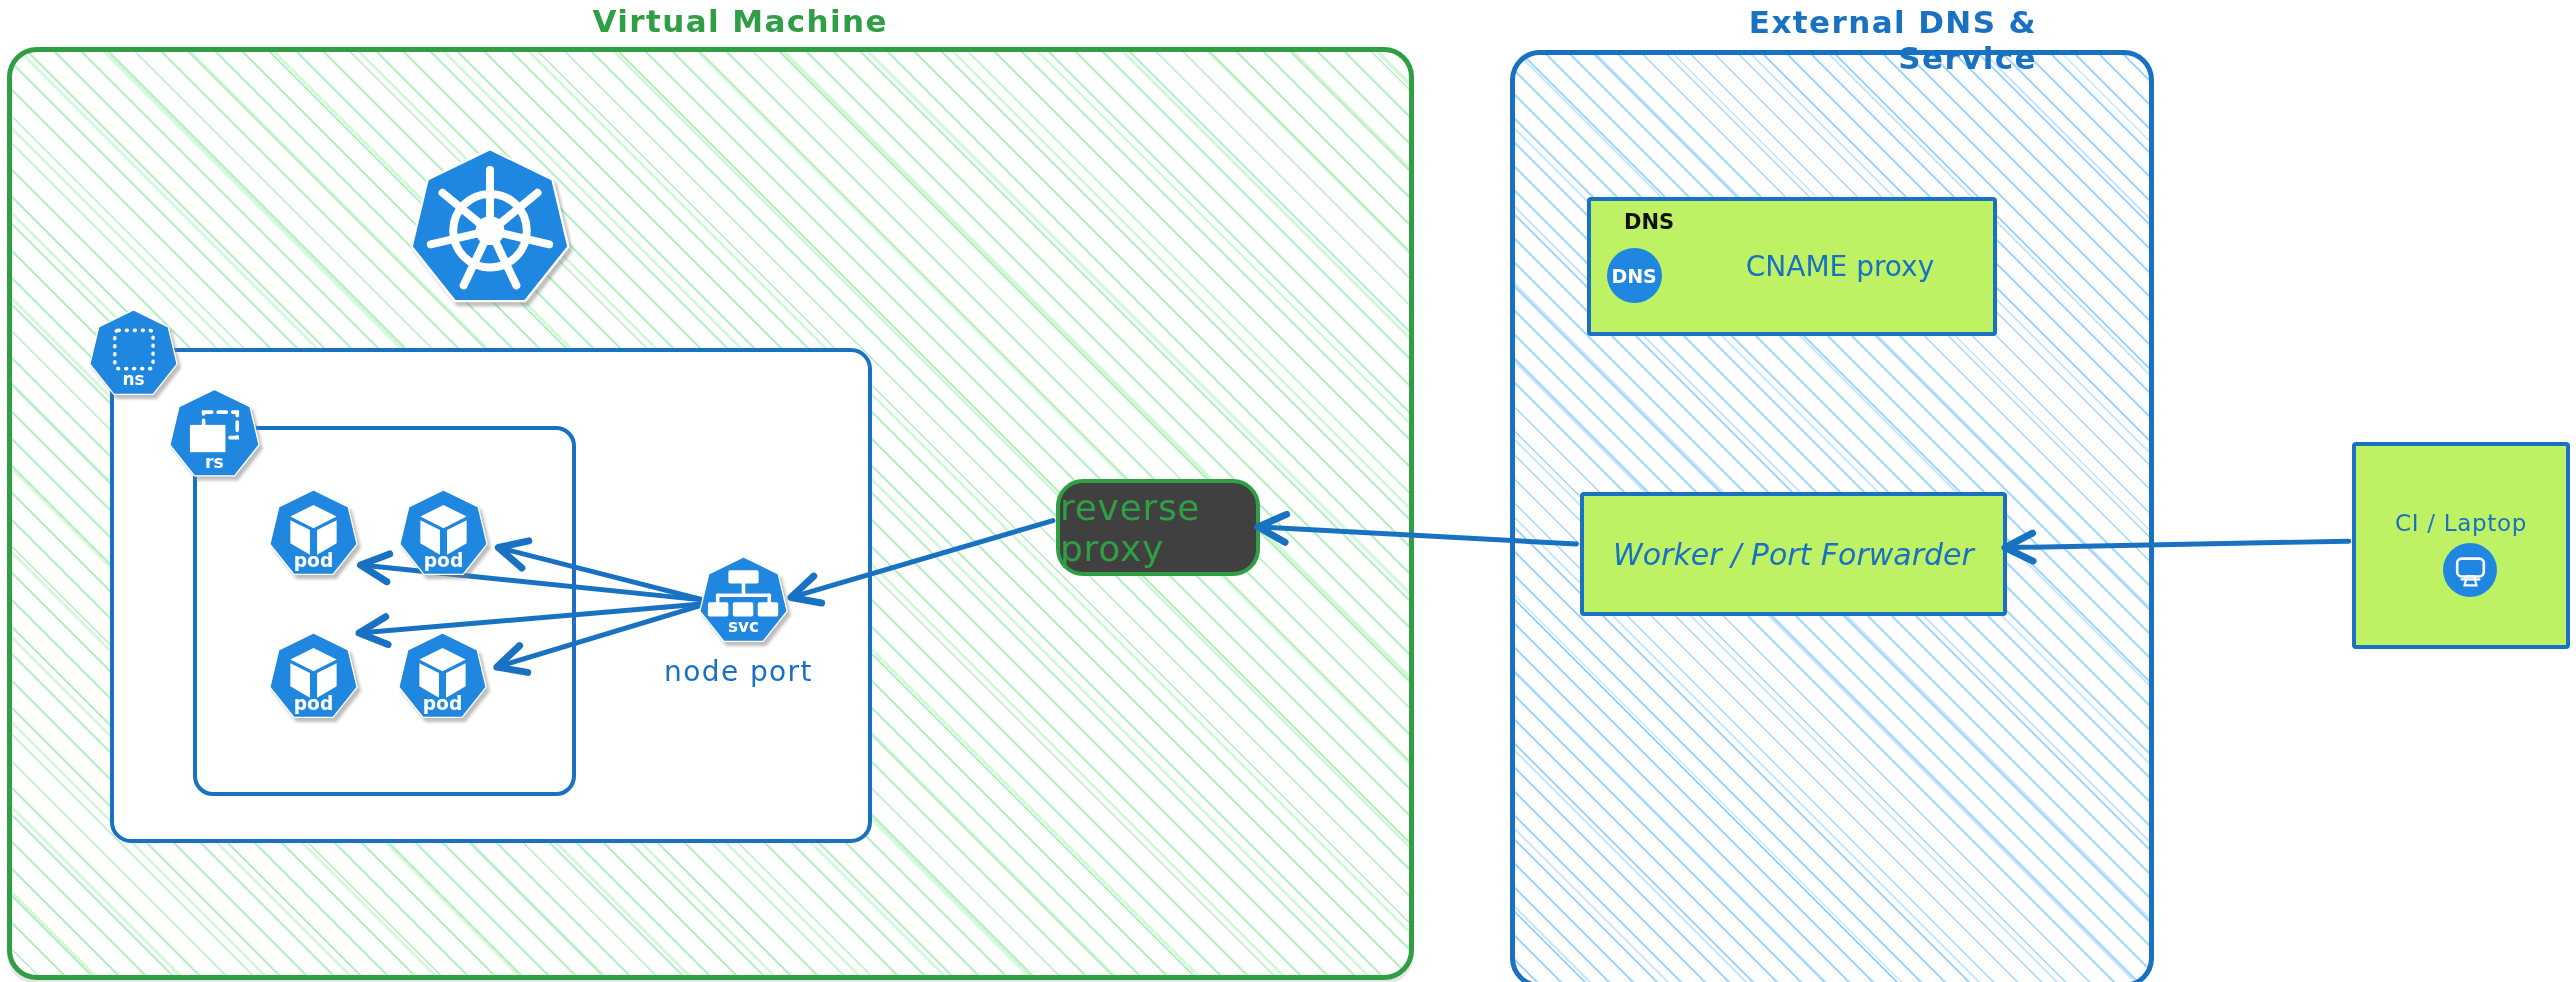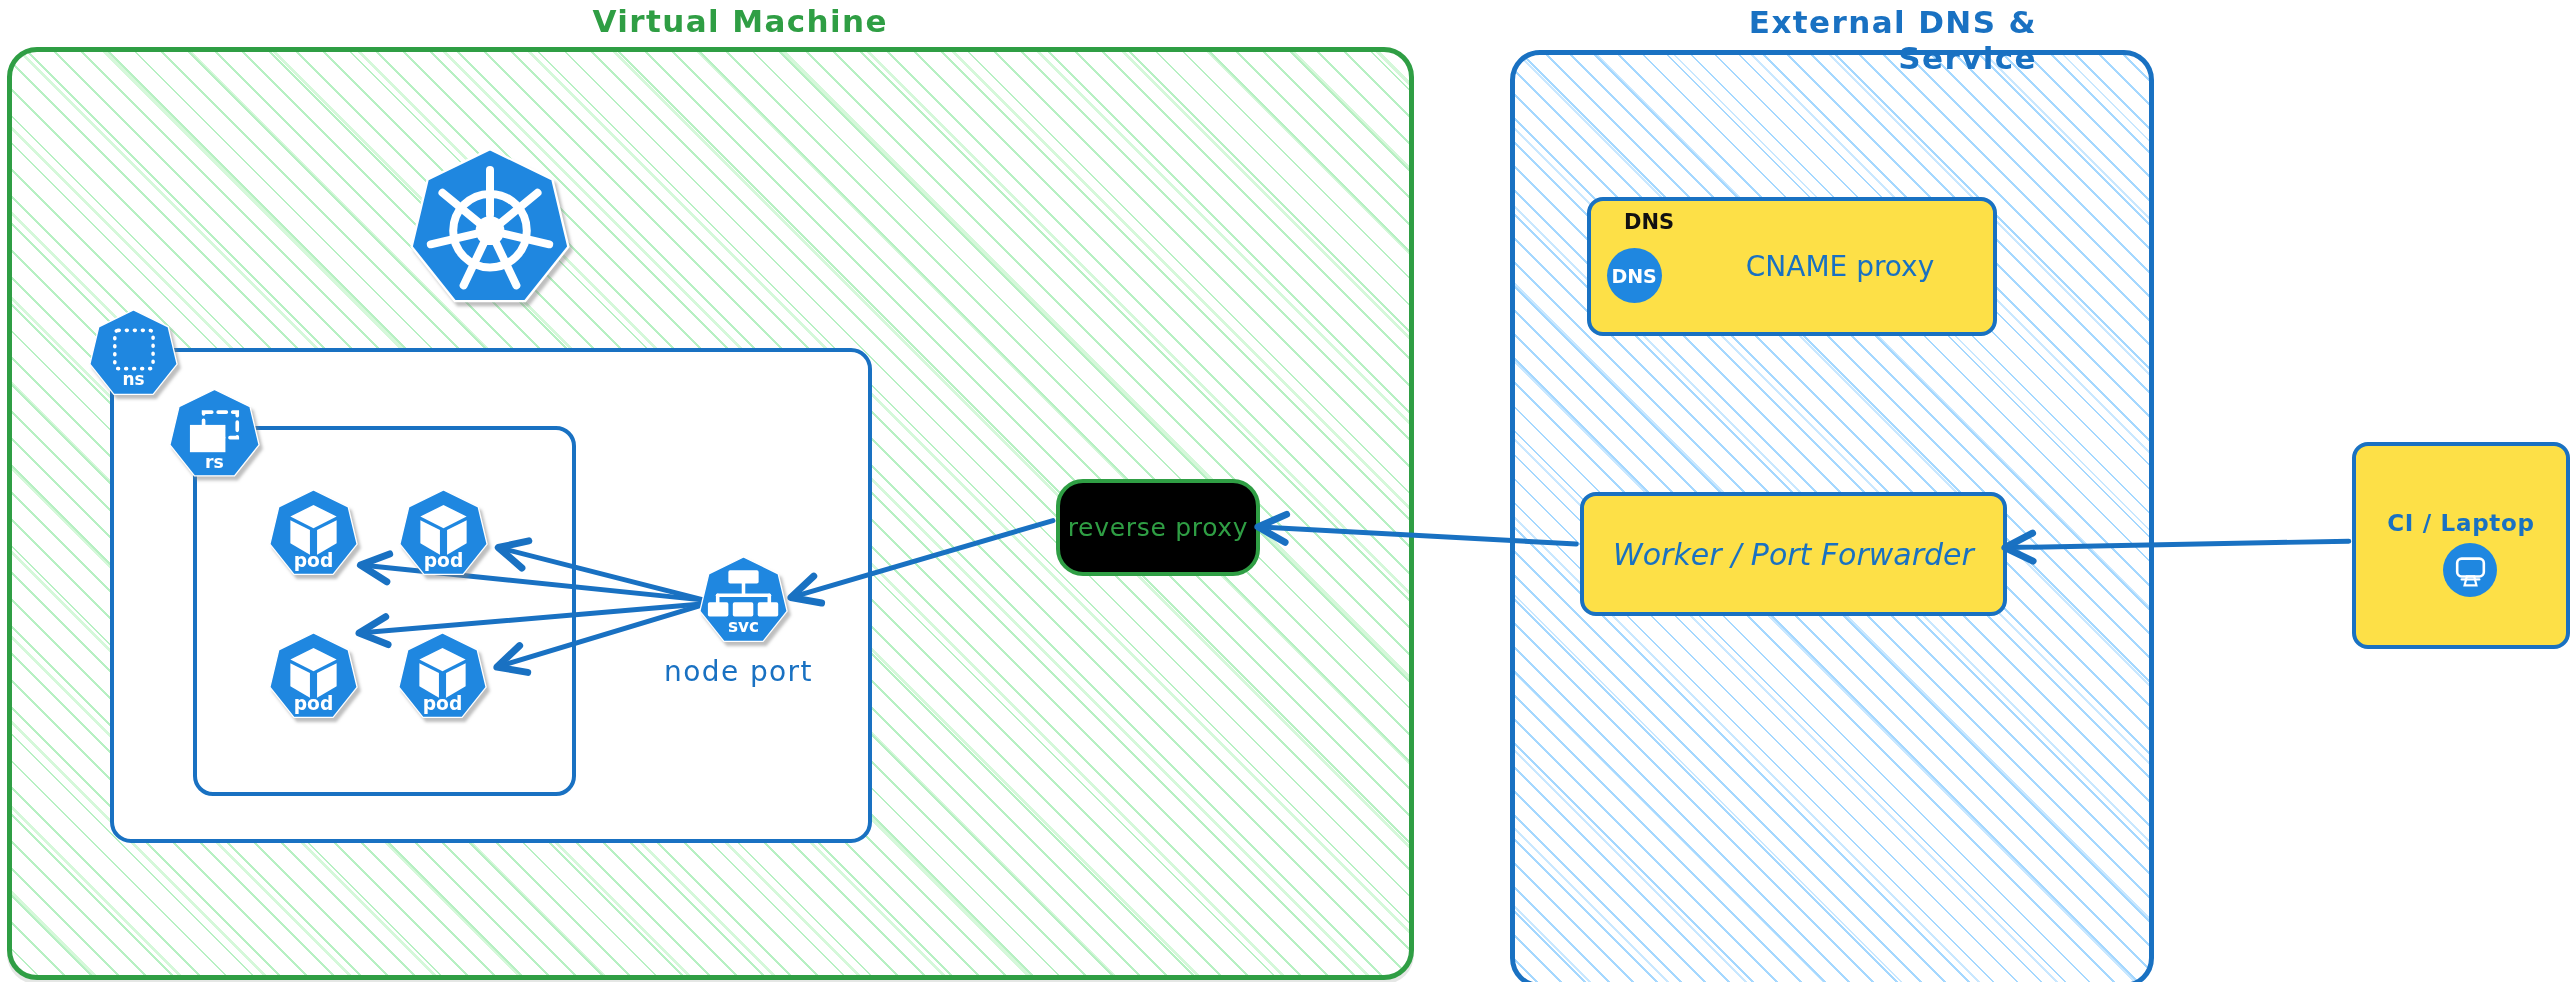--- a/index.html
+++ b/index.html
@@ -22,40 +22,40 @@
 
   .group-title{font-size:31px;font-weight:bold;letter-spacing:1.4px;text-align:right;}
   .vm-title{left:561px;top:2.8px;width:327px;color:var(--green-border);}
   .ext-title{left:1654px;top:4.3px;width:383px;color:var(--blue);}
 
   
   .white-box{background:#fff;border:4.3px solid var(--blue);}
   .ns-box{left:110px;top:348px;width:754px;height:487px;border-radius:21px;}
   .rs-box{left:193px;top:426px;width:375px;height:362px;border-radius:20px;}
 
-  .card{background:#fde047;border:4.3px solid var(--blue);border-radius:16px;
+  .card{background:#bef264;border:4.3px solid var(--blue);border-radius:4px;
         display:flex;align-items:center;justify-content:center;color:var(--blue);}
   .dns-box{left:1587px;top:197px;width:402px;height:131px;}
   .worker-box{left:1580px;top:492px;width:419px;height:116px;font-size:30px;font-style:italic;}
   .ci-box{left:2352px;top:442px;width:210px;height:199px;}
 
-  .rp-box{left:1056px;top:479px;width:196px;height:89px;background:#000000;
+  .rp-box{left:1056px;top:479px;width:196px;height:89px;background:#404040;
     border:4.3px solid var(--green-border);border-radius:27px;
     display:flex;align-items:center;justify-content:center;
-    color:var(--green-border);font-size:25px;letter-spacing:0.7px;}
+    color:var(--green-border);font-size:36px;letter-spacing:0.7px;}
 
   .dns-tag{left:33px;top:8.5px;font-size:21px;font-weight:bold;color:var(--ink);}
   .dns-badge{left:15.6px;top:47px;width:55px;height:55px;border-radius:50%;
     background:var(--icon-blue);color:#fff;font-size:19px;font-weight:bold;
     display:flex;align-items:center;justify-content:center;}
   .cname{left:107px;top:0;width:284px;height:100%;display:flex;align-items:center;
     justify-content:center;font-size:28px;color:var(--blue);}
 
   .ci-label{left:0;top:64px;width:100%;text-align:center;font-size:23px;
-    font-weight:bold;color:var(--blue);letter-spacing:0.7px;}
+    font-weight:normal;color:var(--blue);letter-spacing:0.7px;}
   .ci-circle{left:87px;top:97px;width:54px;height:54px;border-radius:50%;
     background:var(--icon-blue);display:flex;align-items:center;justify-content:center;}
 
   .caption{font-size:28px;color:var(--blue);text-align:center;letter-spacing:1.4px;}
   .np-caption{left:625px;top:655px;width:227px;}
 
   
   .hepta-svg{filter:drop-shadow(3.6px 4.3px 1.4px rgba(125,125,125,.5));}
   .hepta{fill:var(--icon-blue);stroke:#fff;stroke-width:1.5;}
   .glyph{stroke:#fff;fill:none;stroke-linecap:round;}

